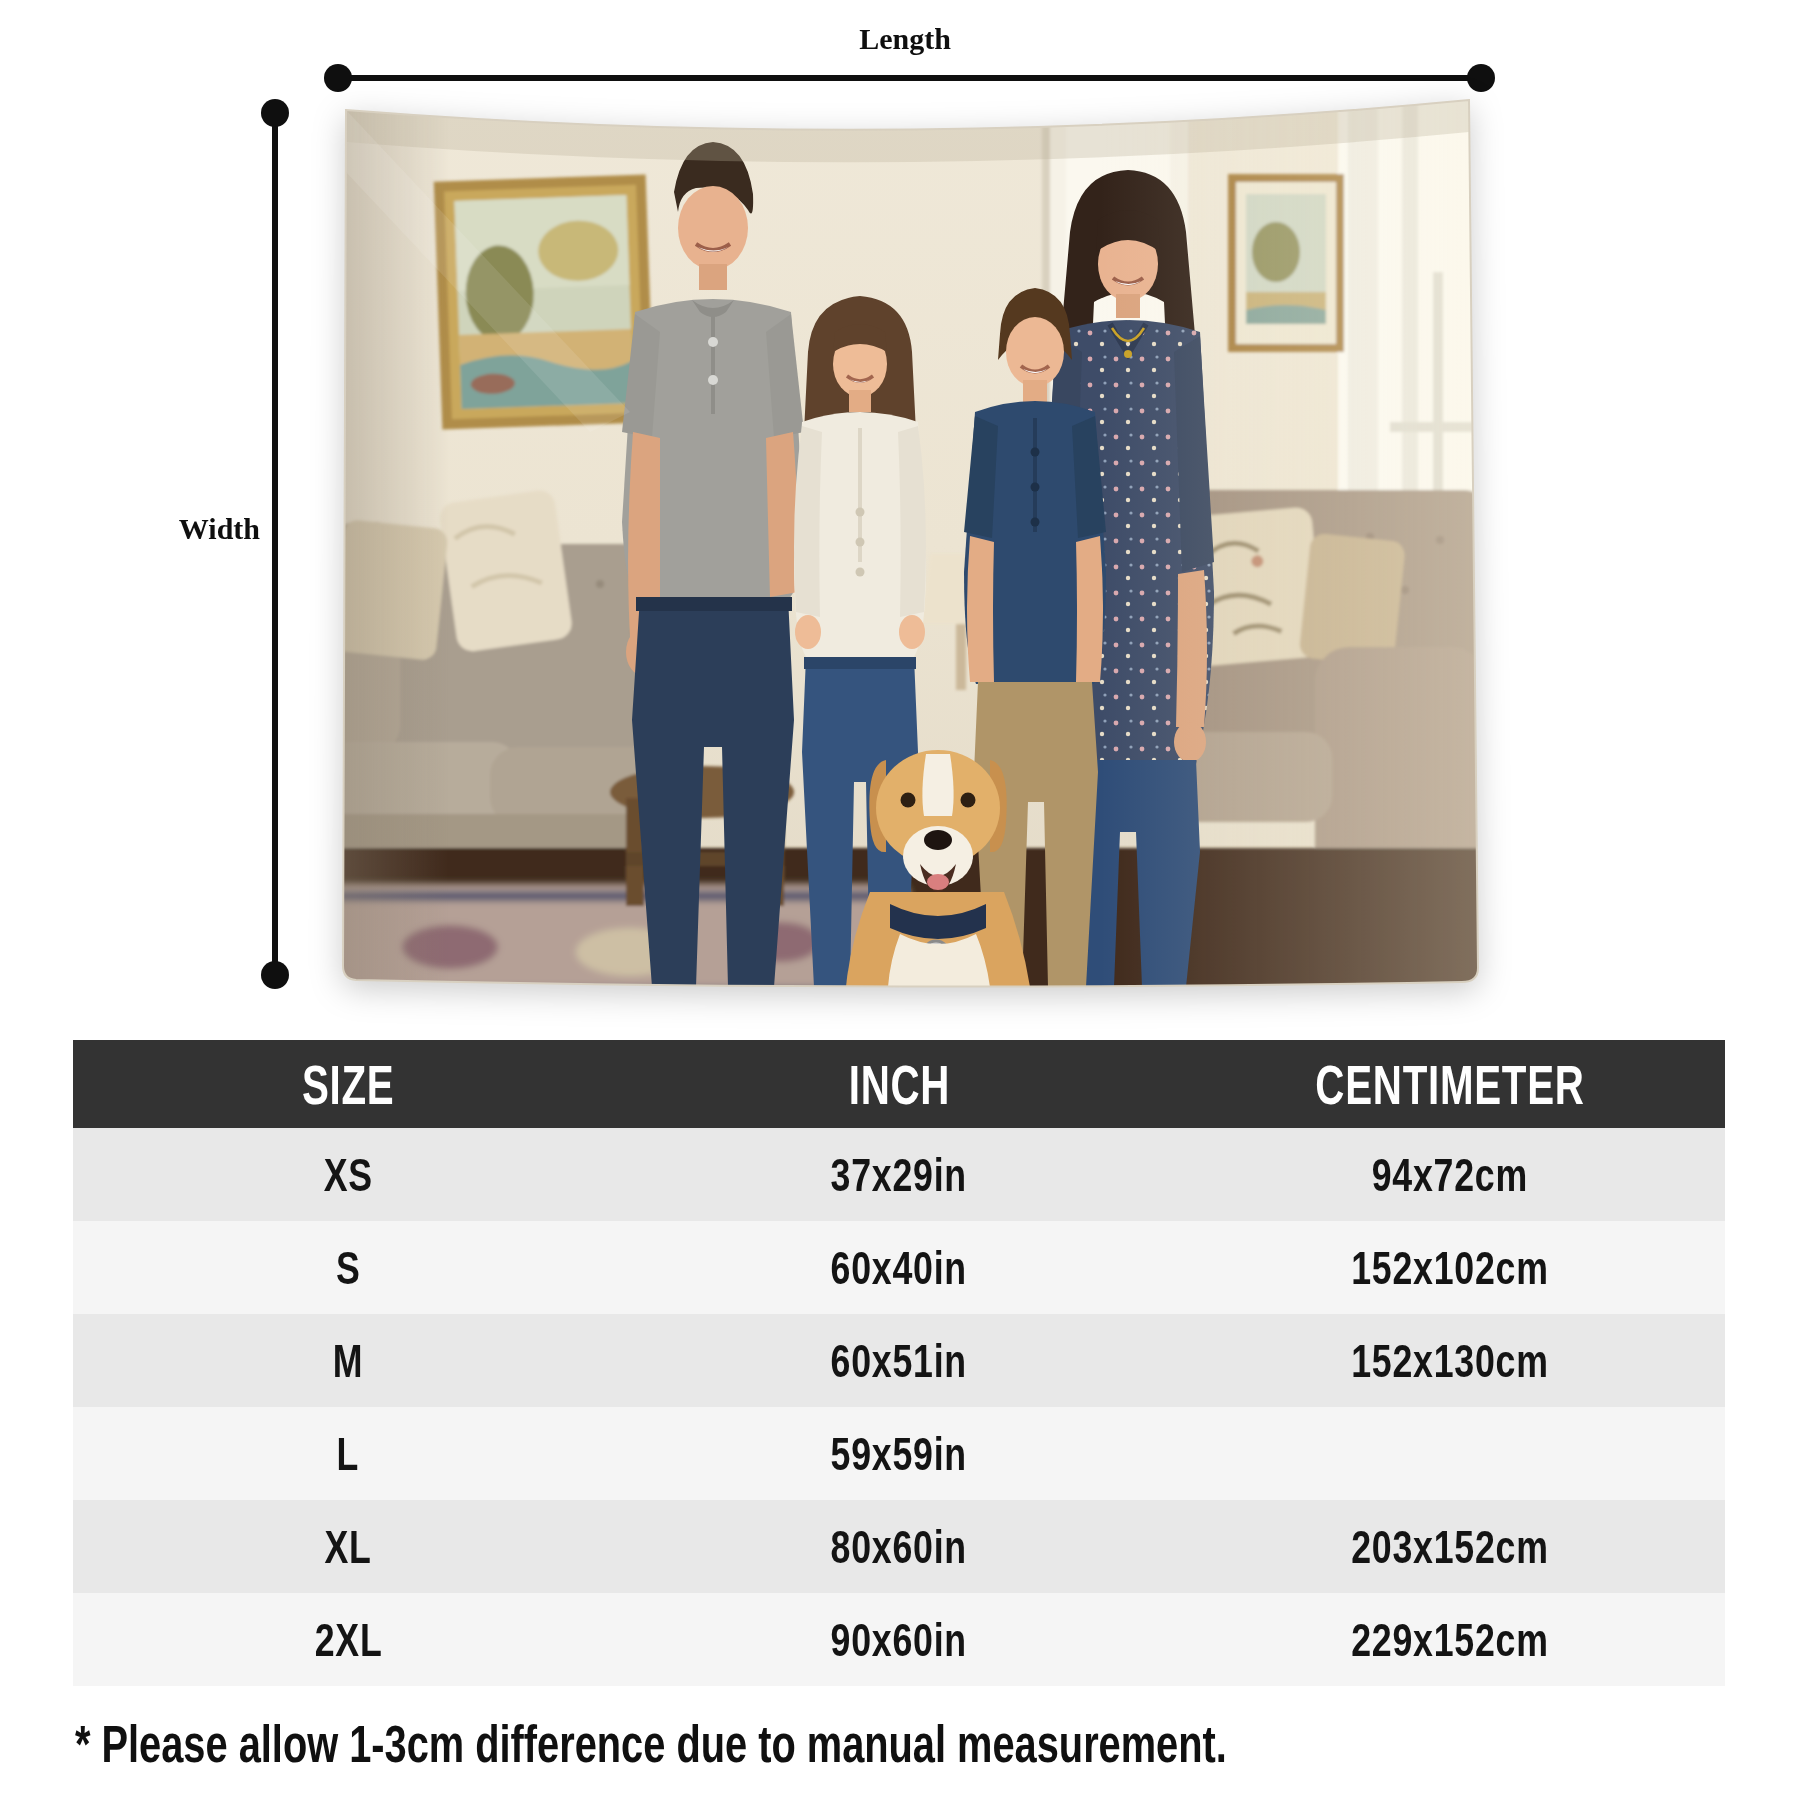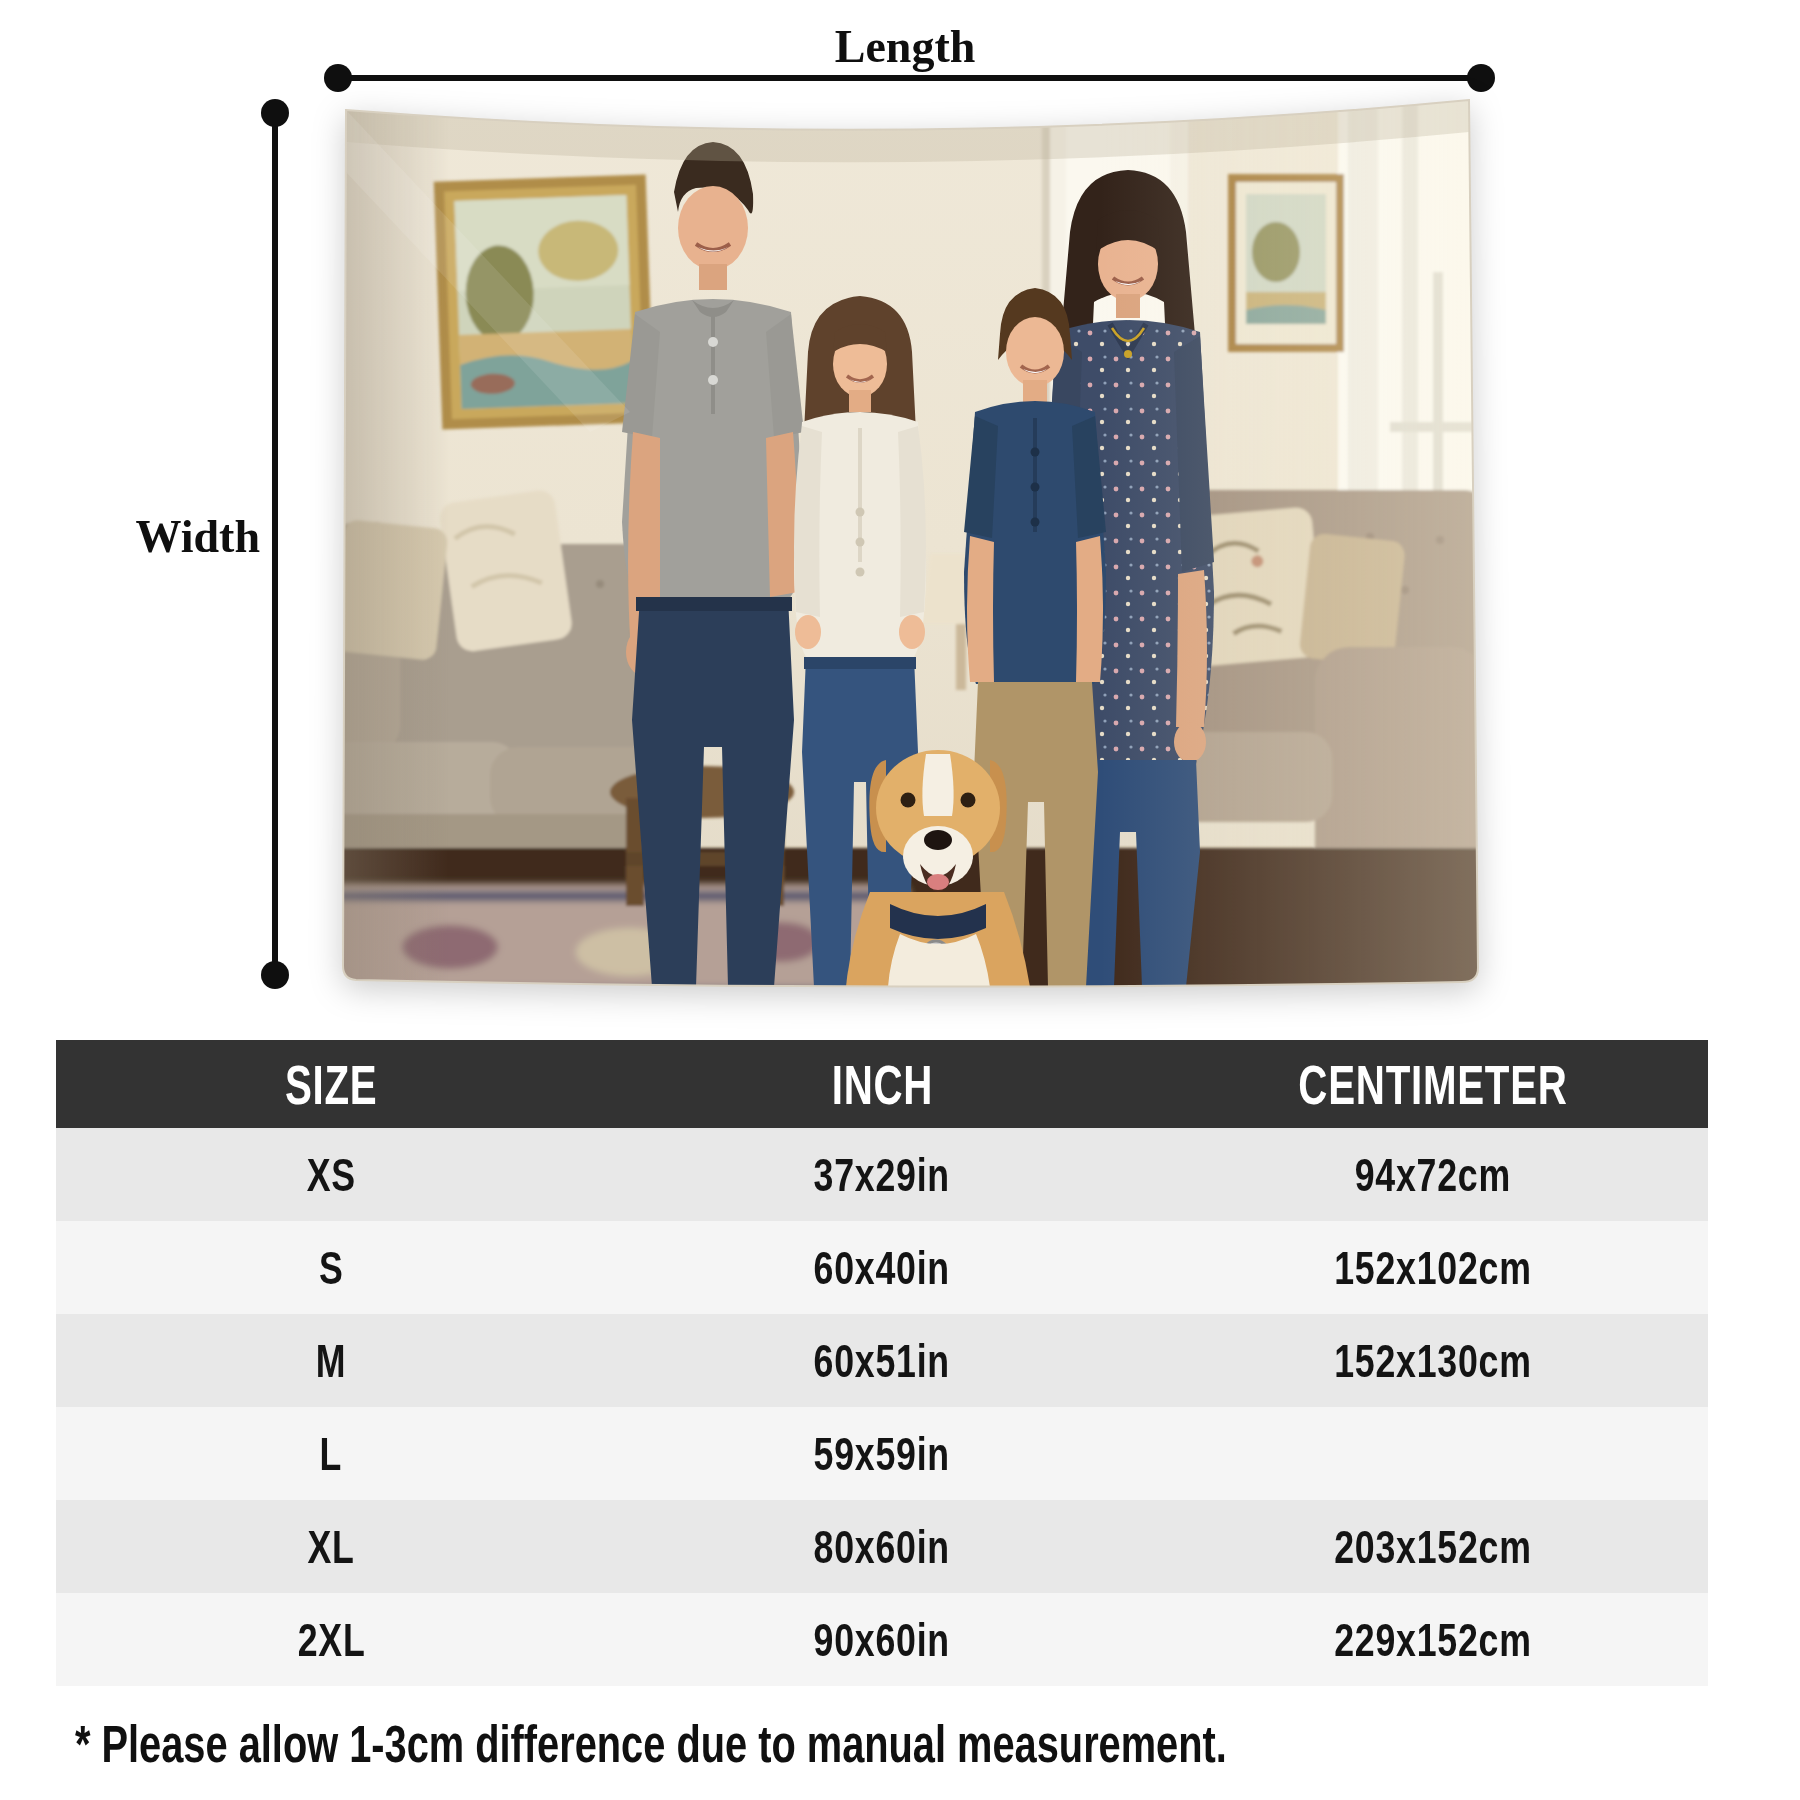--- a/index.html
+++ b/index.html
@@ -1,35 +1,35 @@
 <!DOCTYPE html>
 <html><head>
 <meta charset="utf-8">
 <style>
   html,body{margin:0;padding:0;background:#ffffff;}
   #page{position:relative;width:1800px;height:1800px;background:#ffffff;overflow:hidden;
         font-family:"Liberation Sans",sans-serif;}
 
   
   .dim-label{position:absolute;font-family:"Liberation Serif",serif;font-weight:bold;
-             color:#0f0f0f;font-size:46px;line-height:1;}
+             color:#0f0f0f;font-size:30px;line-height:1;}
   #length-label{left:760px;top:24px;width:290px;text-align:center;}
   #width-label{left:95px;top:514px;width:165px;text-align:right;}
   .hline{position:absolute;left:337px;top:75px;width:1144px;height:6px;background:#0f0f0f;}
   .vline{position:absolute;left:272px;top:112px;width:6px;height:863px;background:#0f0f0f;}
   .dot{position:absolute;width:28px;height:28px;border-radius:50%;background:#0f0f0f;}
   #dot-h1{left:324px;top:64px;} #dot-h2{left:1467px;top:64px;}
   #dot-v1{left:261px;top:99px;} #dot-v2{left:261px;top:961px;}
 
   
   #tapestry{position:absolute;left:330px;top:92px;width:1155px;height:905px;
             filter:drop-shadow(0 8px 16px rgba(0,0,0,0.20));}
 
   
-  #size-table{position:absolute;left:56px;top:1040px;width:1652px;}
+  #size-table{position:absolute;left:73px;top:1040px;width:1652px;}
   .thead{display:flex;height:88px;background:#333333;}
   .trow{display:flex;height:93px;}
   .trow:nth-child(odd){background:#f5f5f5;}
   .trow:nth-child(even){background:#e8e8e8;}
   .cell{width:33.3333%;display:flex;align-items:center;justify-content:center;}
   .cond{display:inline-block;transform:scaleX(0.72);transform-origin:center;
         font-weight:bold;letter-spacing:1px;white-space:nowrap;}
   .thead .cond{font-size:56px;color:#ffffff;}
   .trow .cond{font-size:47px;color:#141414;transform:scaleX(0.76);}
 

